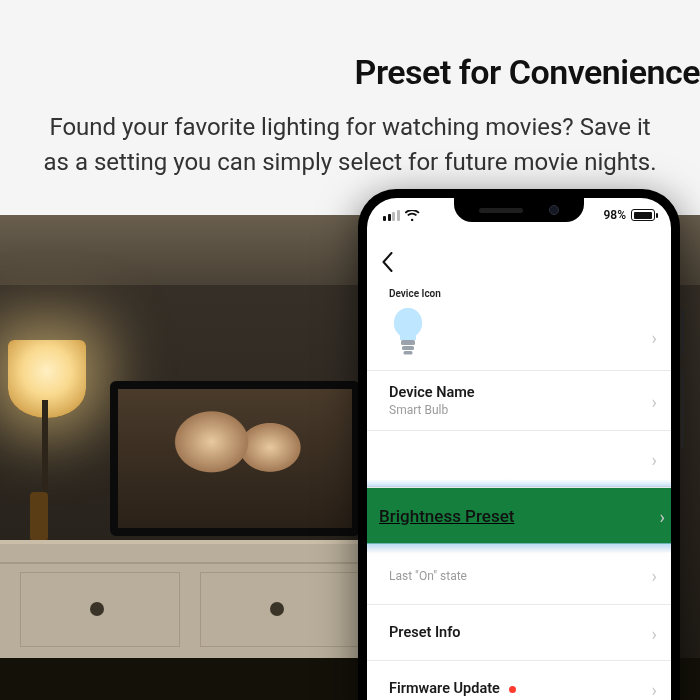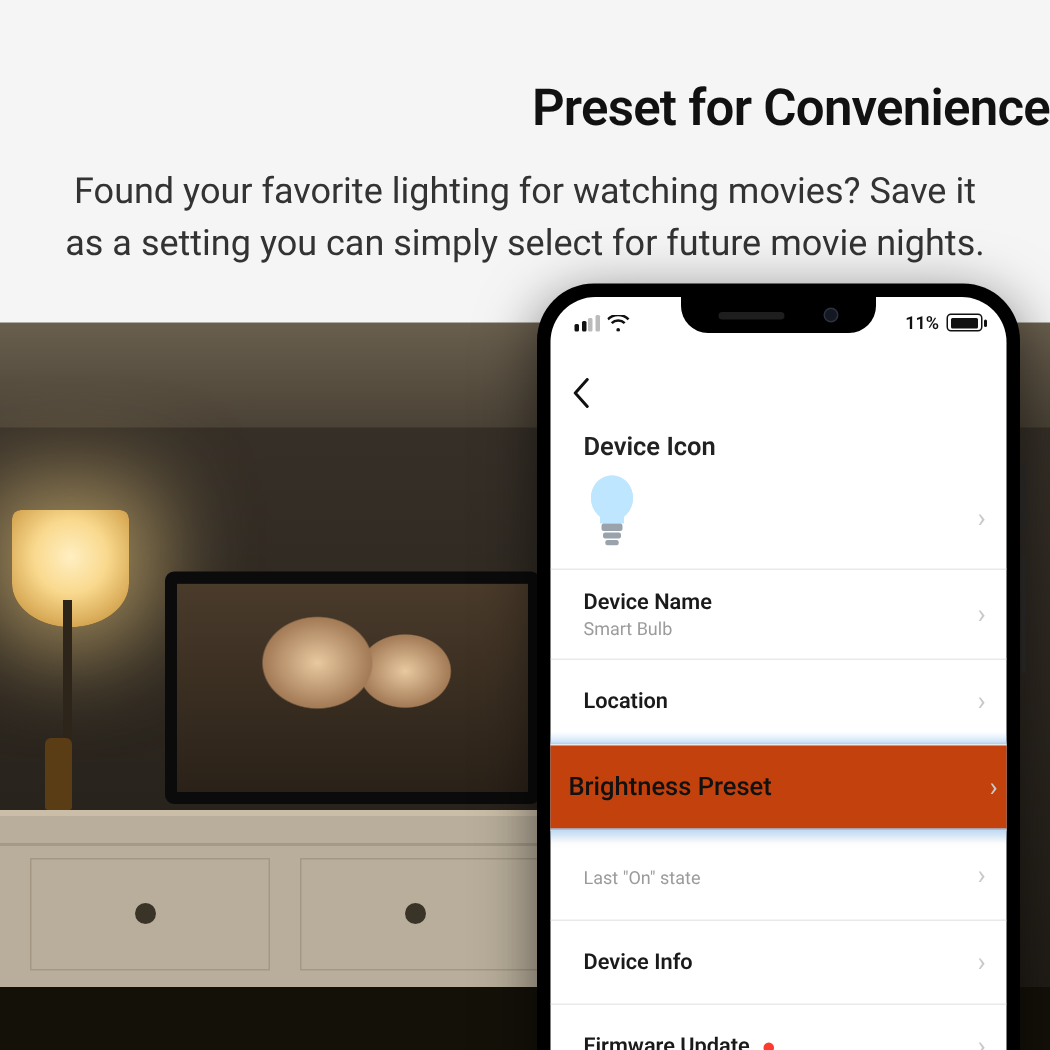--- a/index.html
+++ b/index.html
@@ -54,33 +54,33 @@
   .sig-bars span { display:block; width:3px; background:#111; border-radius:1px; }
   .sig-bars span:nth-child(1){height:5px;} .sig-bars span:nth-child(2){height:7px;} .sig-bars span:nth-child(3){height:9px;background:#bbb;} .sig-bars span:nth-child(4){height:11px;background:#bbb;}
   .battery { position:relative; width:24px; height:12px; border:1.5px solid #111; border-radius:3px; }
   .battery::after { content:""; position:absolute; right:-4px; top:3px; width:2px; height:5px; background:#111; border-radius:1px; }
   .battery-fill { position:absolute; inset:1.5px; width:auto; right:2px; background:#111; border-radius:1px; }
 
   .app { position:absolute; inset:0; padding-top:48px; }
   .nav { height:36px; display:flex; align-items:center; padding:0 14px; }
   .back { font-size:24px; line-height:1; color:#111; font-weight:300; }
 
-  .section-label { padding:6px 22px 4px; font-size:17px; font-weight:600; color:#222; }
+  .section-label { padding:6px 22px 4px; font-size:10px; font-weight:600; color:#222; }
   .icon-row { position:relative; height:68px; padding:2px 22px 0; border-bottom:1px solid #e9e9e9; }
   .bulb-icon { width:38px; height:54px; display:flex; align-items:center; justify-content:center; }
 
   .row { position:relative; display:flex; flex-direction:column; justify-content:center; min-height:56px; padding:10px 34px 10px 22px; border-bottom:1px solid #e9e9e9; }
   .row.tall { min-height:60px; }
   .row-title { font-size:14.5px; font-weight:600; color:#1a1a1a; }
   .row-sub { font-size:12px; color:#9b9b9b; margin-top:2px; }
   .chev { position:absolute; right:14px; top:50%; transform:translateY(-50%); color:#c9c9c9; font-size:18px; }
   .dot { display:inline-block; width:7px; height:7px; background:#ff3b30; border-radius:50%; margin-left:6px; vertical-align:middle; }
 
   .highlight-wrap { position:relative; margin:0 -8px; }
-  .hi-row { position:relative; background:#c2410c; border-radius:2px; box-shadow:0 2px 10px rgba(0,0,0,0.14); padding:18px 36px 18px 20px; border-top:1px solid #e9e9e9; border-bottom:1px solid #e9e9e9; }
+  .hi-row { position:relative; background:#15803d; border-radius:2px; box-shadow:0 2px 10px rgba(0,0,0,0.14); padding:18px 36px 18px 20px; border-top:1px solid #e9e9e9; border-bottom:1px solid #e9e9e9;text-decoration:underline; }
   .hi-title { font-size:17px; font-weight:500; color:#111; }
   .glow-top, .glow-bot { position:absolute; left:0; right:0; height:10px; pointer-events:none; }
   .glow-top { top:-8px; background:linear-gradient(180deg, rgba(160,210,255,0) 0%, rgba(160,210,255,0.65) 100%); }
   .glow-bot { bottom:-8px; background:linear-gradient(0deg, rgba(160,210,255,0) 0%, rgba(160,210,255,0.65) 100%); }
 
 </style>
 </head>
 <body>
 
 <div class="stage">
@@ -123,21 +123,21 @@
               <span></span>
               <span></span>
               <span></span>
               <span></span>
             </div>
           <svg width="15" height="11" viewBox="0 0 15 11">
               <path d="M7.5 9.2a1.3 1.3 0 100 2.6 1.3 1.3 0 000-2.6zM3.6 6.4a5.6 5.6 0 017.8 0l1.3-1.3a7.4 7.4 0 00-10.4 0zM.9 3.7A9.3 9.3 0 0114.1 3.7l1.3-1.3a11.2 11.2 0 00-15.8 0z" fill="#111" transform="scale(0.95)"></path>
             </svg>
         </div>
         <div class="status-right">
-          <span>11%</span>
+          <span>98%</span>
           <div class="battery">
               <div class="battery-fill"></div>
             </div>
         </div>
       </div>
 
       <div class="app">
         <div class="nav">
           <span class="back">
             <svg width="13" height="20" viewBox="0 0 12 20">
@@ -160,40 +160,39 @@
           <span class="chev">›</span>
         </div>
 
         <div class="row tall">
           <div class="row-title">Device Name</div>
           <div class="row-sub">Smart Bulb</div>
           <span class="chev">›</span>
         </div>
 
         <div class="row">
-          <div class="row-title">Location</div>
           <span class="chev">›</span>
         </div>
 
         <div class="highlight-wrap">
           <div class="glow-top"></div>
           <div class="hi-row">
             <div class="hi-title">Brightness Preset</div>
             <span class="chev">›</span>
           </div>
           <div class="glow-bot"></div>
         </div>
 
         <div class="row tall">
           <div class="row-sub">Last "On" state</div>
           <span class="chev">›</span>
         </div>
 
         <div class="row">
-          <div class="row-title">Device Info</div>
+          <div class="row-title">Preset Info</div>
           <span class="chev">›</span>
         </div>
 
         <div class="row">
           <div class="row-title">
             <span>Firmware Update</span>
             <span class="dot"></span>
           </div>
           <span class="chev">›</span>
         </div>

